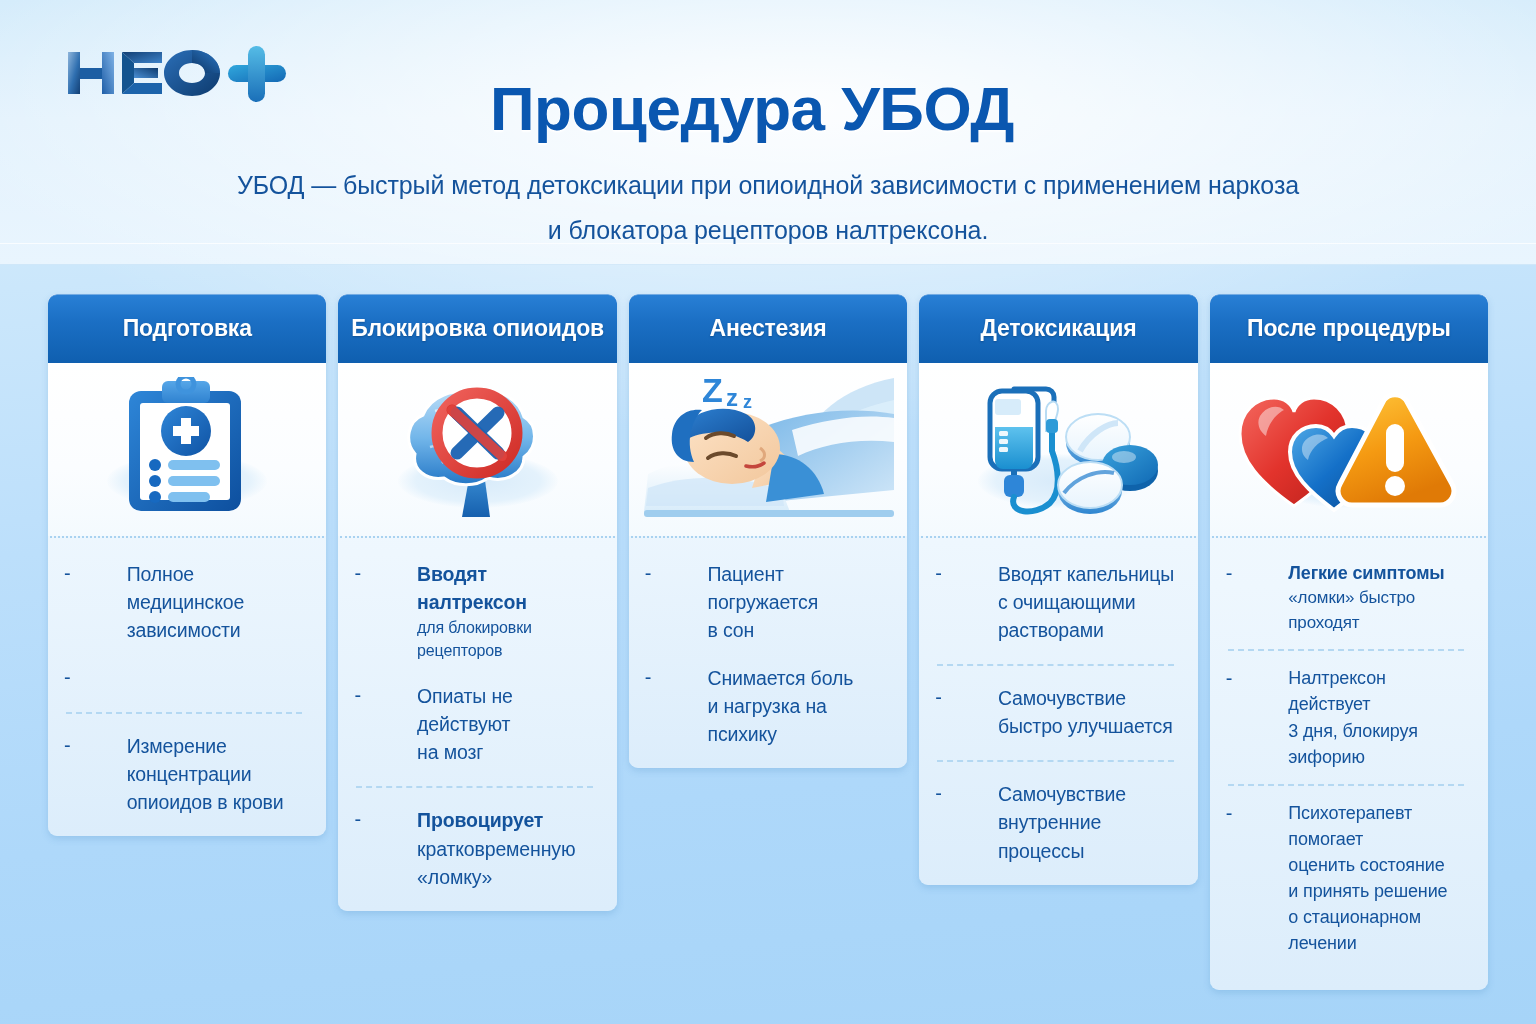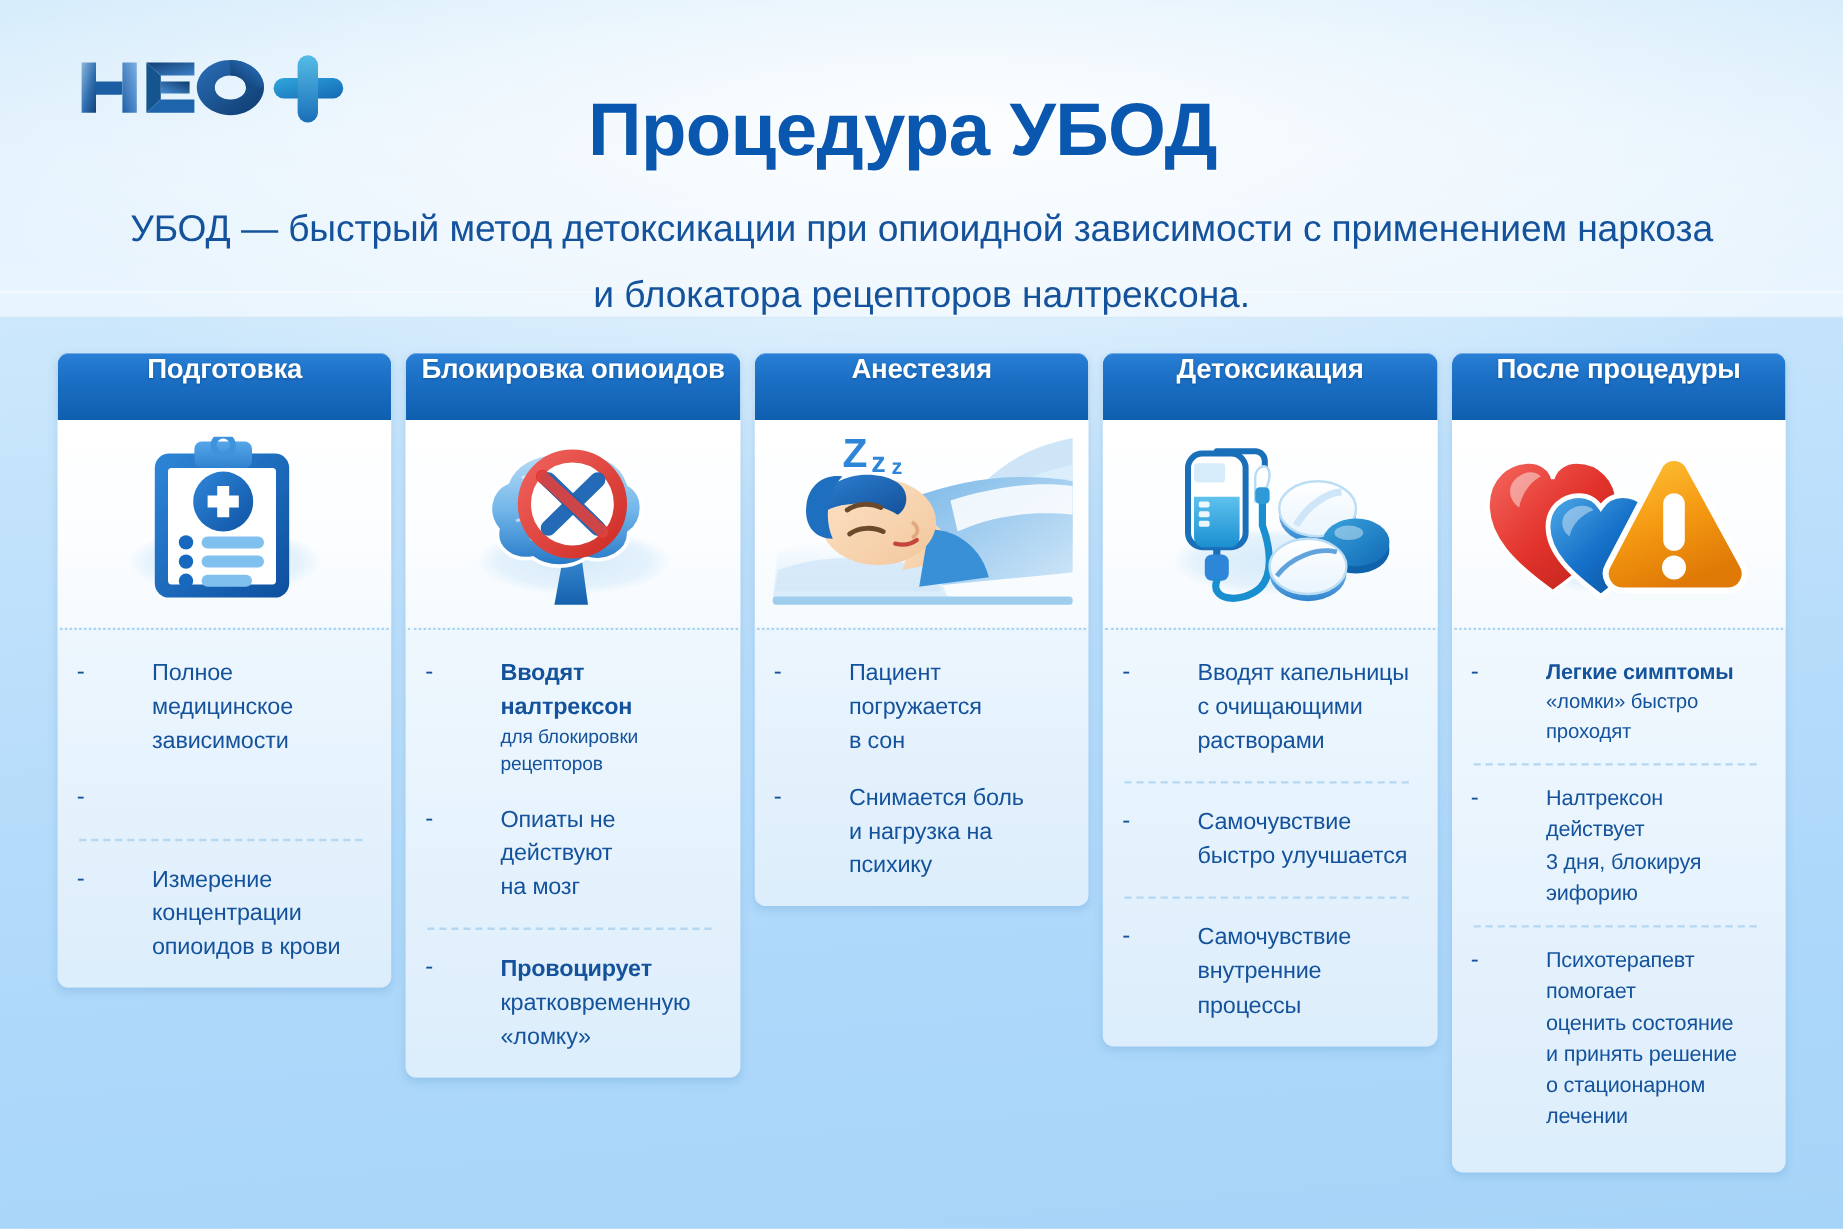--- a/index.html
+++ b/index.html
@@ -51,21 +51,21 @@
     letter-spacing: -0.5px;
     color: #0a57b0;
     text-shadow: 0 2px 2px rgba(255,255,255,0.95), 0 1px 0 rgba(255,255,255,1);
     line-height: 1.05;
   }
 
   .subtitle {
     position: absolute;
     left: 0; top: 163px; width: 1536px;
     text-align: center;
-    font-size: 31px;
+    font-size: 25px;
     color: #14539c;
     line-height: 1.78;
     letter-spacing: -0.1px;
   }
   .subtitle .ln { display: block; }
 
   
   .cards {
     position: absolute;
     left: 48px; top: 294px;
@@ -78,24 +78,24 @@
     flex: 1 1 0;
     border-radius: 9px;
     overflow: hidden;
     background: linear-gradient(180deg, #f7fcff 0%, #eef7fe 42%, #dcedfb 100%);
     box-shadow: 0 3px 7px rgba(66,130,190,0.22), 0 1px 0 rgba(255,255,255,0.9) inset;
     position: relative;
     display: flex;
     flex-direction: column;
   }
   .card-head {
-    height: 56px;
+    height: 69px;
     background: linear-gradient(180deg, #2980d6 0%, #1b6fc4 40%, #0f5faf 100%);
     border-radius: 9px 9px 0 0;
-    display: flex; justify-content: center;
+    display: flex; align-items: center; justify-content: center;
     box-shadow: 0 1px 0 rgba(255,255,255,0.35) inset;
   }
   .card-head-title {
     color: #ffffff;
     font-size: 23px;
     font-weight: bold;
     letter-spacing: -0.2px;
     text-shadow: 0 1px 2px rgba(6,50,100,0.45);
     white-space: nowrap;
   }

